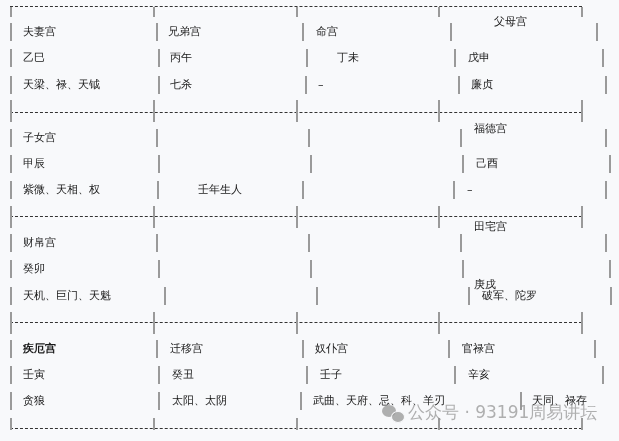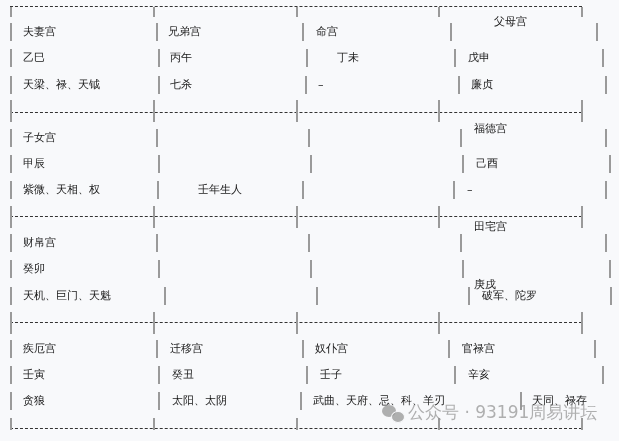--- a/index.html
+++ b/index.html
@@ -169,21 +169,21 @@
 <div class="txt" style="left:467px; top:181px;">–</div>
 
 <div class="txt" style="left:23px; top:234px;">财帛宫</div>
 <div class="txt" style="left:23px; top:260px;">癸卯</div>
 <div class="txt" style="left:23px; top:287px;">天机、巨门、天魁</div>
 
 <div class="txt" style="left:474px; top:218px;">田宅宫</div>
 <div class="txt" style="left:474px; top:260px;margin-top:16px;">庚戌</div>
 <div class="txt" style="left:482px; top:287px;">破军、陀罗</div>
 
-<div class="txt" style="left:23px; top:340px;">疾厄宫</div>
+<div class="txt" style="left:23px; top:340px;font-weight:bold;">疾厄宫</div>
 <div class="txt" style="left:23px; top:366px;">壬寅</div>
 <div class="txt" style="left:23px; top:392px;">贪狼</div>
 
 <div class="txt" style="left:170px; top:340px;">迁移宫</div>
 <div class="txt" style="left:172px; top:366px;">癸丑</div>
 <div class="txt" style="left:172px; top:392px;">太阳、太阴</div>
 
 <div class="txt" style="left:315px; top:340px;">奴仆宫</div>
 <div class="txt" style="left:320px; top:366px;">壬子</div>
 <div class="txt" style="left:313px; top:392px;">武曲、天府、忌、科、羊刃</div>

